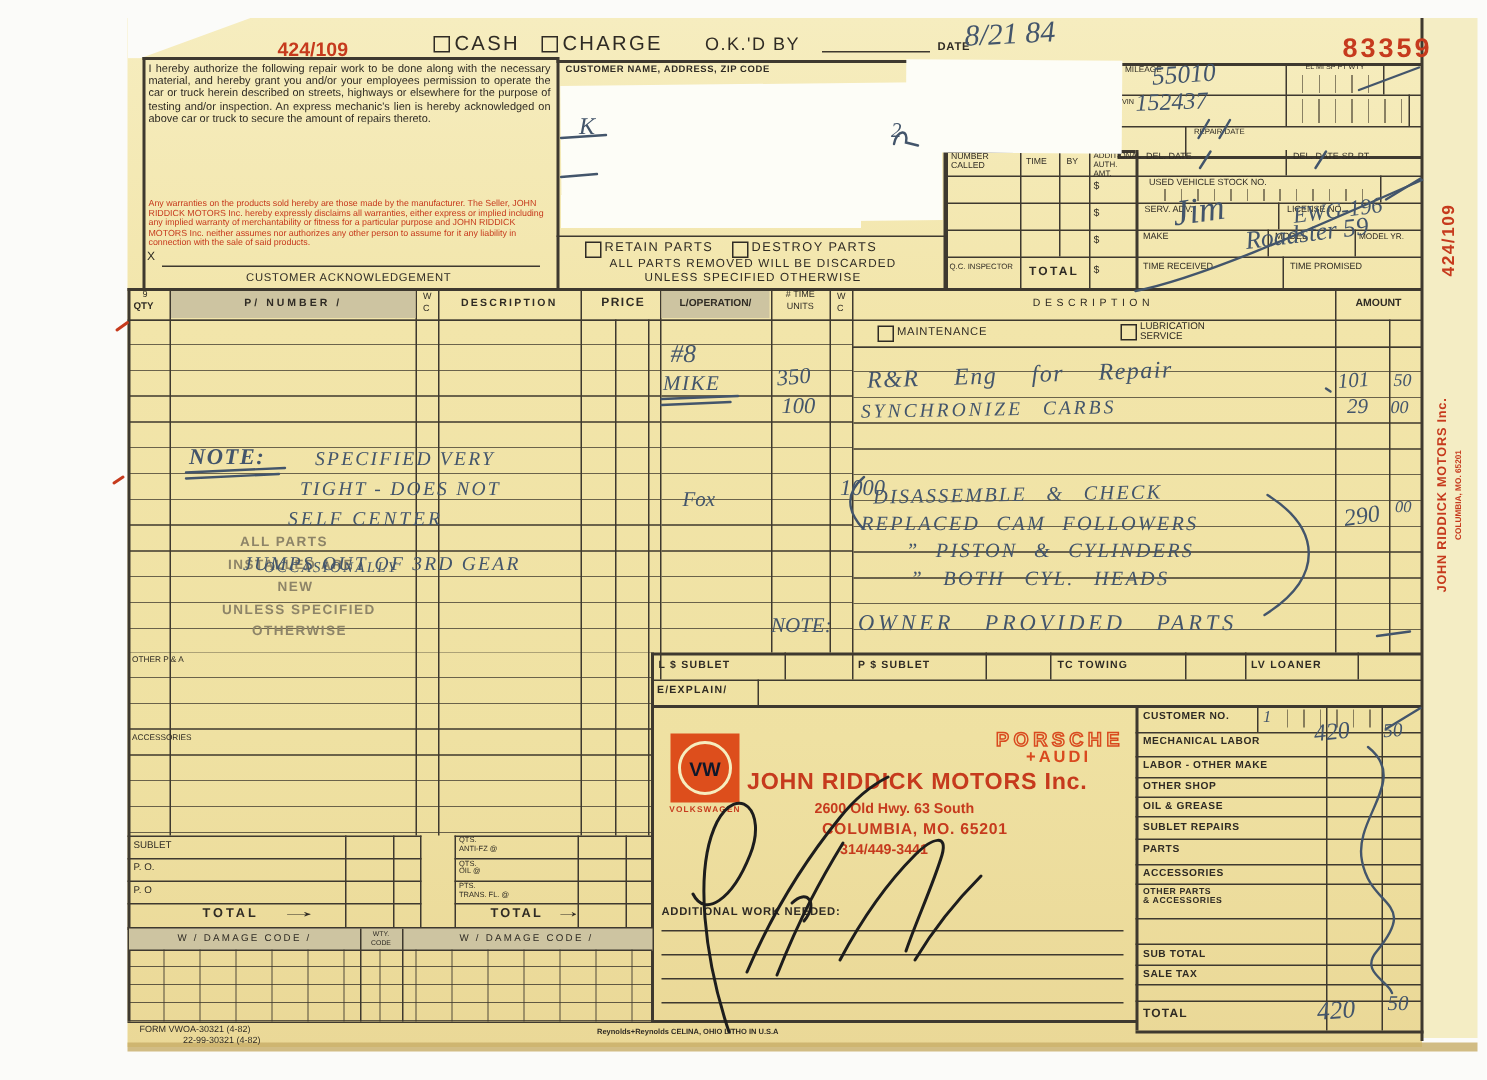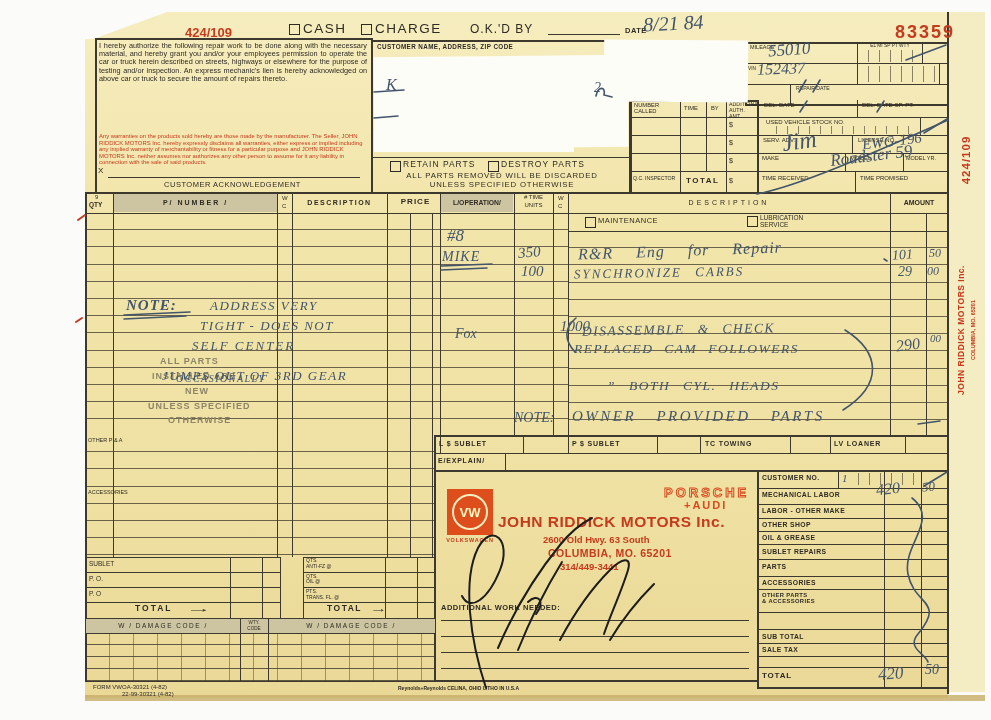--- a/index.html
+++ b/index.html
@@ -26,21 +26,21 @@
   .wbox{position:absolute;background:#fdfdf7;z-index:4;}
   .dots{position:absolute;z-index:2;background-image:repeating-linear-gradient(90deg,transparent 0 10px,rgba(80,72,54,.65) 10px 11px);}
   .rows{position:absolute;z-index:1;background-image:repeating-linear-gradient(to bottom,transparent 0 16.2px,rgba(62,56,44,.75) 16.2px 17.2px);}
   .dmg{position:absolute;z-index:1;
        background-image:repeating-linear-gradient(to bottom,transparent 0 11px,rgba(62,56,44,.8) 11px 12px),
                         repeating-linear-gradient(90deg,transparent 0 23px,rgba(64,58,46,.45) 23px 24px);}
   .vrot{position:absolute;transform:translate(-50%,-50%) rotate(-90deg);white-space:nowrap;z-index:2;}
   svg.pen{position:absolute;left:0;top:0;z-index:7;pointer-events:none;}
   .vwlogo{position:absolute;left:447px;top:489px;width:46px;height:46px;background:#dd4e1c;z-index:2;}
   .vwcirc{position:absolute;left:5px;top:5px;width:32px;height:32px;border:2.5px solid #f6edbf;border-radius:50%;
-          display:flex;align-items:center;justify-content:center;color:#fef9c3;font-weight:bold;font-size:13px;}
+          display:flex;align-items:center;justify-content:center;color:#0f172a;font-weight:bold;font-size:13px;}
 </style>
 </head>
 <body>
 
 <div class="sheet">
   <div class="paper"></div>
   <div class="tab"></div>
   <div class="shadow"></div>
   <div class="torn"></div>
 
@@ -200,29 +200,30 @@
   <div class="hw" style="left:442px;top:249px;font-size:14px;letter-spacing:1px;">MIKE</div>
   <div class="hw" style="left:518px;top:244px;font-size:15px;transform:rotate(-5deg);">350</div>
   <div class="hw" style="left:521px;top:263px;font-size:15px;">100</div>
   <div class="hw" style="left:578px;top:242px;font-size:16px;word-spacing:18px;letter-spacing:1px;transform:rotate(-2deg);">R&amp;R Eng for Repair</div>
   <div class="hw" style="left:892px;top:247px;font-size:14px;transform:rotate(-4deg);">101</div>
   <div class="hw" style="left:929px;top:246px;font-size:12px;">50</div>
   <div class="hw" style="left:574px;top:265px;font-size:13px;letter-spacing:2px;word-spacing:8px;transform:rotate(-1deg);">SYNCHRONIZE CARBS</div>
   <div class="hw" style="left:898px;top:264px;font-size:14px;">29</div>
   <div class="hw" style="left:927px;top:264px;font-size:12px;">00</div>
   <div class="hw b" style="left:126px;top:297px;font-size:15px;letter-spacing:1px;">NOTE:</div>
-  <div class="hw" style="left:210px;top:298px;font-size:13px;letter-spacing:1.5px;">ADDRESS VERY</div>
+  <div class="hw" style="left:210px;top:298px;font-size:13px;letter-spacing:1.5px;">SPECIFIED VERY</div>
   <div class="hw" style="left:200px;top:318px;font-size:13px;letter-spacing:1.5px;">TIGHT - DOES NOT</div>
   <div class="hw" style="left:192px;top:338px;font-size:13px;letter-spacing:2px;">SELF CENTER</div>
   <div class="hw" style="left:162px;top:368px;font-size:13px;letter-spacing:1.5px;">JUMPS OUT OF 3RD GEAR</div>
   <div class="hw" style="left:176px;top:373px;font-size:10px;letter-spacing:1.5px;">OCCASIONALLY</div>
   <div class="hw" style="left:455px;top:326px;font-size:14px;">Fox</div>
   <div class="hw" style="left:516px;top:318px;font-size:15px;margin-left:44px;">1000</div>
   <div class="hw" style="left:582px;top:322px;font-size:13.5px;letter-spacing:1.5px;word-spacing:8px;transform:rotate(-1deg);">DISASSEMBLE &amp; CHECK</div>
   <div class="hw" style="left:574px;top:341px;font-size:13.5px;letter-spacing:1.5px;word-spacing:6px;">REPLACED CAM FOLLOWERS</div>
+  <div class="hw" style="left:604px;top:359px;font-size:13.5px;letter-spacing:1.5px;word-spacing:6px;">” PISTON &amp; CYLINDERS</div>
   <div class="hw" style="left:607px;top:378px;font-size:13.5px;letter-spacing:1.5px;word-spacing:8px;">” BOTH CYL. HEADS</div>
   <div class="hw" style="left:896px;top:336px;font-size:16px;transform:rotate(-8deg);">290</div>
   <div class="hw" style="left:930px;top:332px;font-size:11px;">00</div>
   <div class="hw" style="left:514px;top:410px;font-size:14px;">NOTE:</div>
   <div class="hw" style="left:572px;top:408px;font-size:15px;letter-spacing:2.5px;word-spacing:14px;">OWNER PROVIDED PARTS</div>
 
   <div class="ln" style="left:434px;top:435px;width:514px;height:1.5px;"></div>
   <div class="ln" style="left:434px;top:453px;width:514px;height:1px;"></div>
   <div class="ln" style="left:434px;top:435px;width:1.5px;height:35px;"></div>
   <div class="ln" style="left:523px;top:435px;width:1px;height:18px;"></div>

